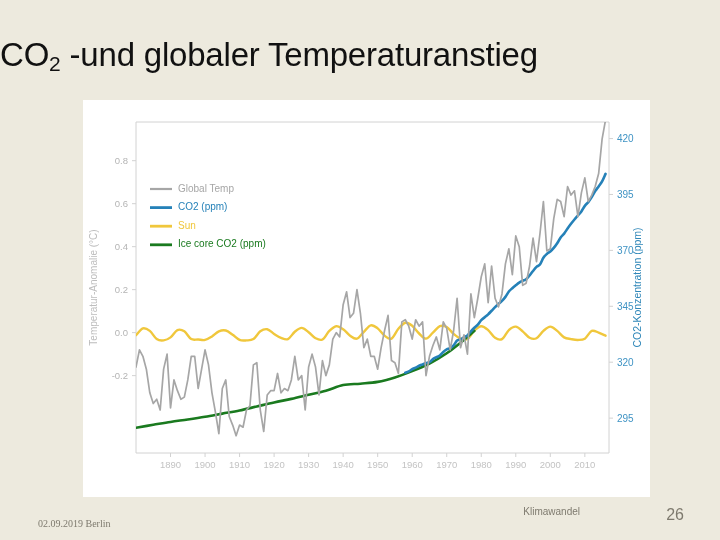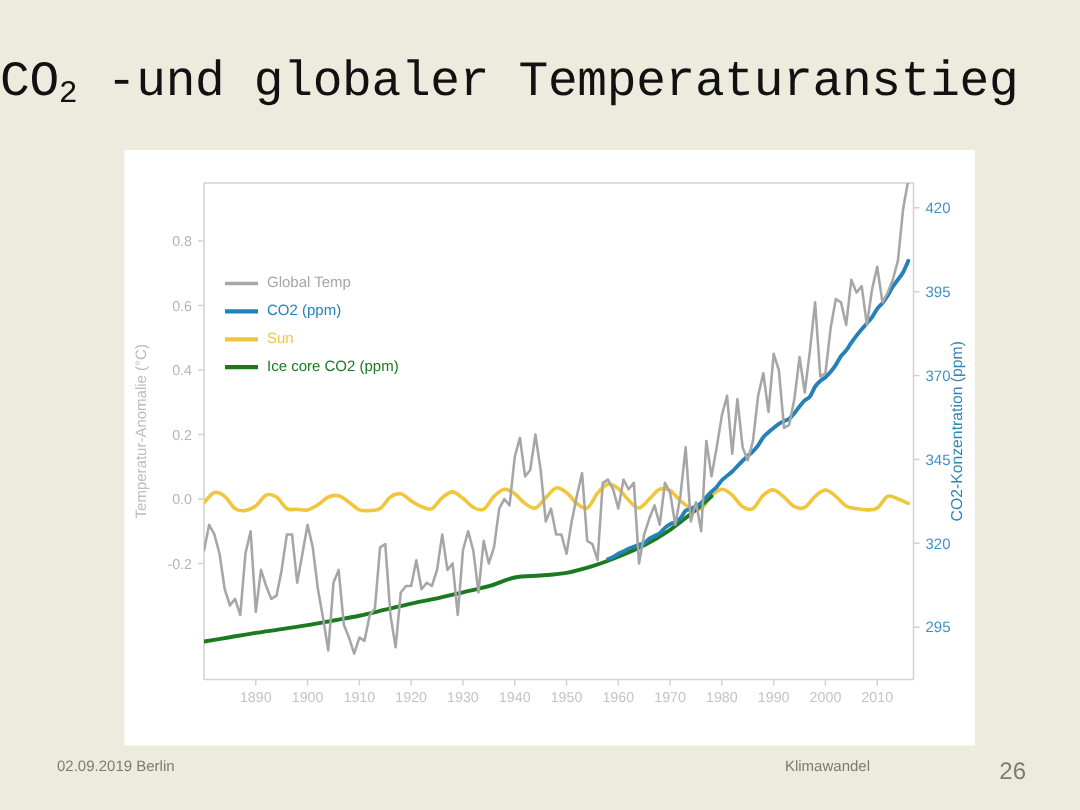--- a/index.html
+++ b/index.html
@@ -16,26 +16,25 @@
   }
   #slide {
     position: absolute;
     left: 0; top: 0;
     width: 720px; height: 540px;
   }
   #title {
     position: absolute;
     left: 0; top: 36px;
     width: 588px;
-    text-align: center;
+    text-align: left;
     font-size: 33px;
     color: #111111;
     letter-spacing: -0.2px;
     white-space: nowrap;
-    font-family: Liberation Mono, monospace;
   }
   #title sub {
     font-size: 21px;
     vertical-align: baseline;
     position: relative;
     top: 5px;
   }
   #figure {
     position: absolute;
     left: 83px; top: 100px;
@@ -86,22 +85,22 @@
     dominant-baseline: middle;
   }
   .series-path { fill: none; stroke-linejoin: round; stroke-linecap: round; }
   #footer {
     position: absolute;
     left: 0; top: 506px;
     width: 720px;
     height: 20px;
   }
   #footer .f-left {
-    position: absolute; left: 38px; top: 0;
-    font-size: 10px; color: #7e7a6e;
+    position: absolute; left: 38px; top: 12px;
+    font-size: 10px; color: #7e7a6e; font-family: Liberation Serif, serif;
   }
   #footer .f-center {
     position: absolute; left: 0; top: 0; width: 580px;
     text-align: right;
     font-size: 10px; color: #7e7a6e;
   }
   #footer .f-right {
     position: absolute; right: 36px; top: 0;
     font-size: 16px; color: #7e7a6e;
   }

